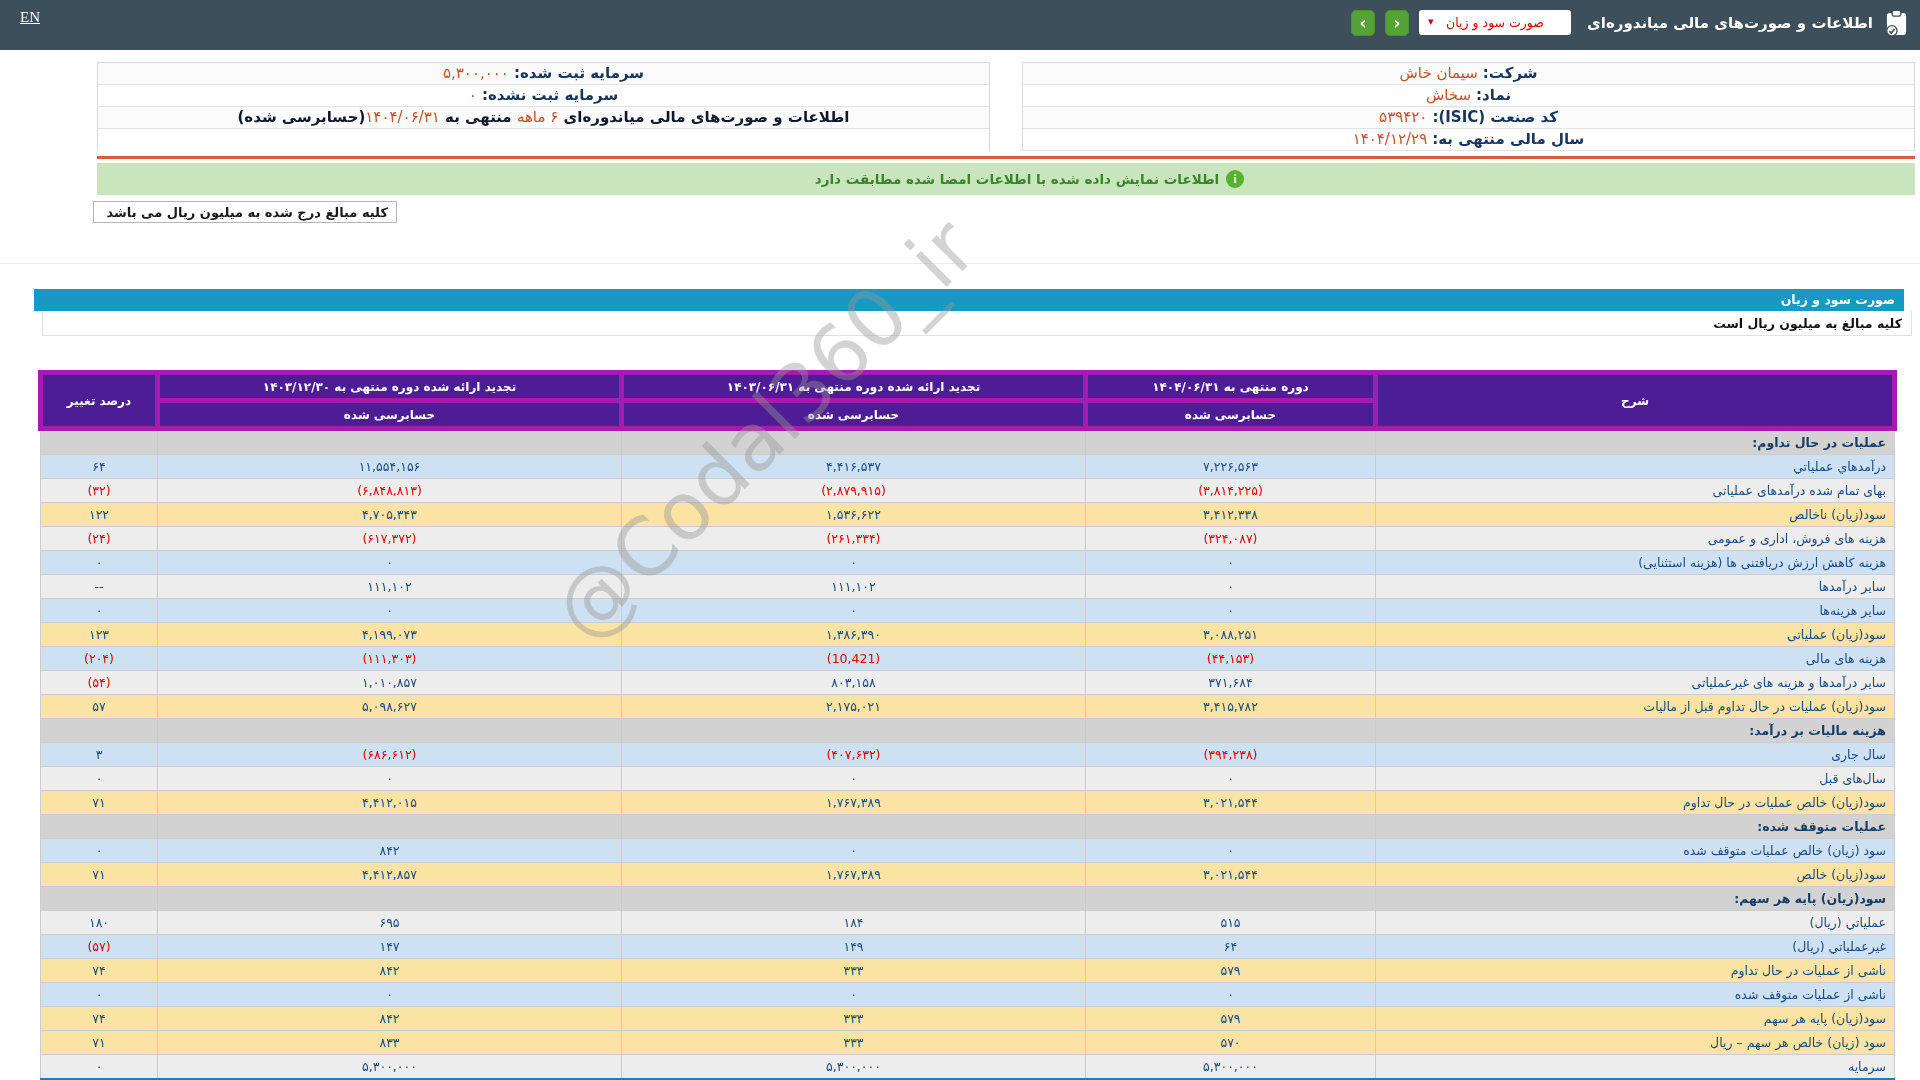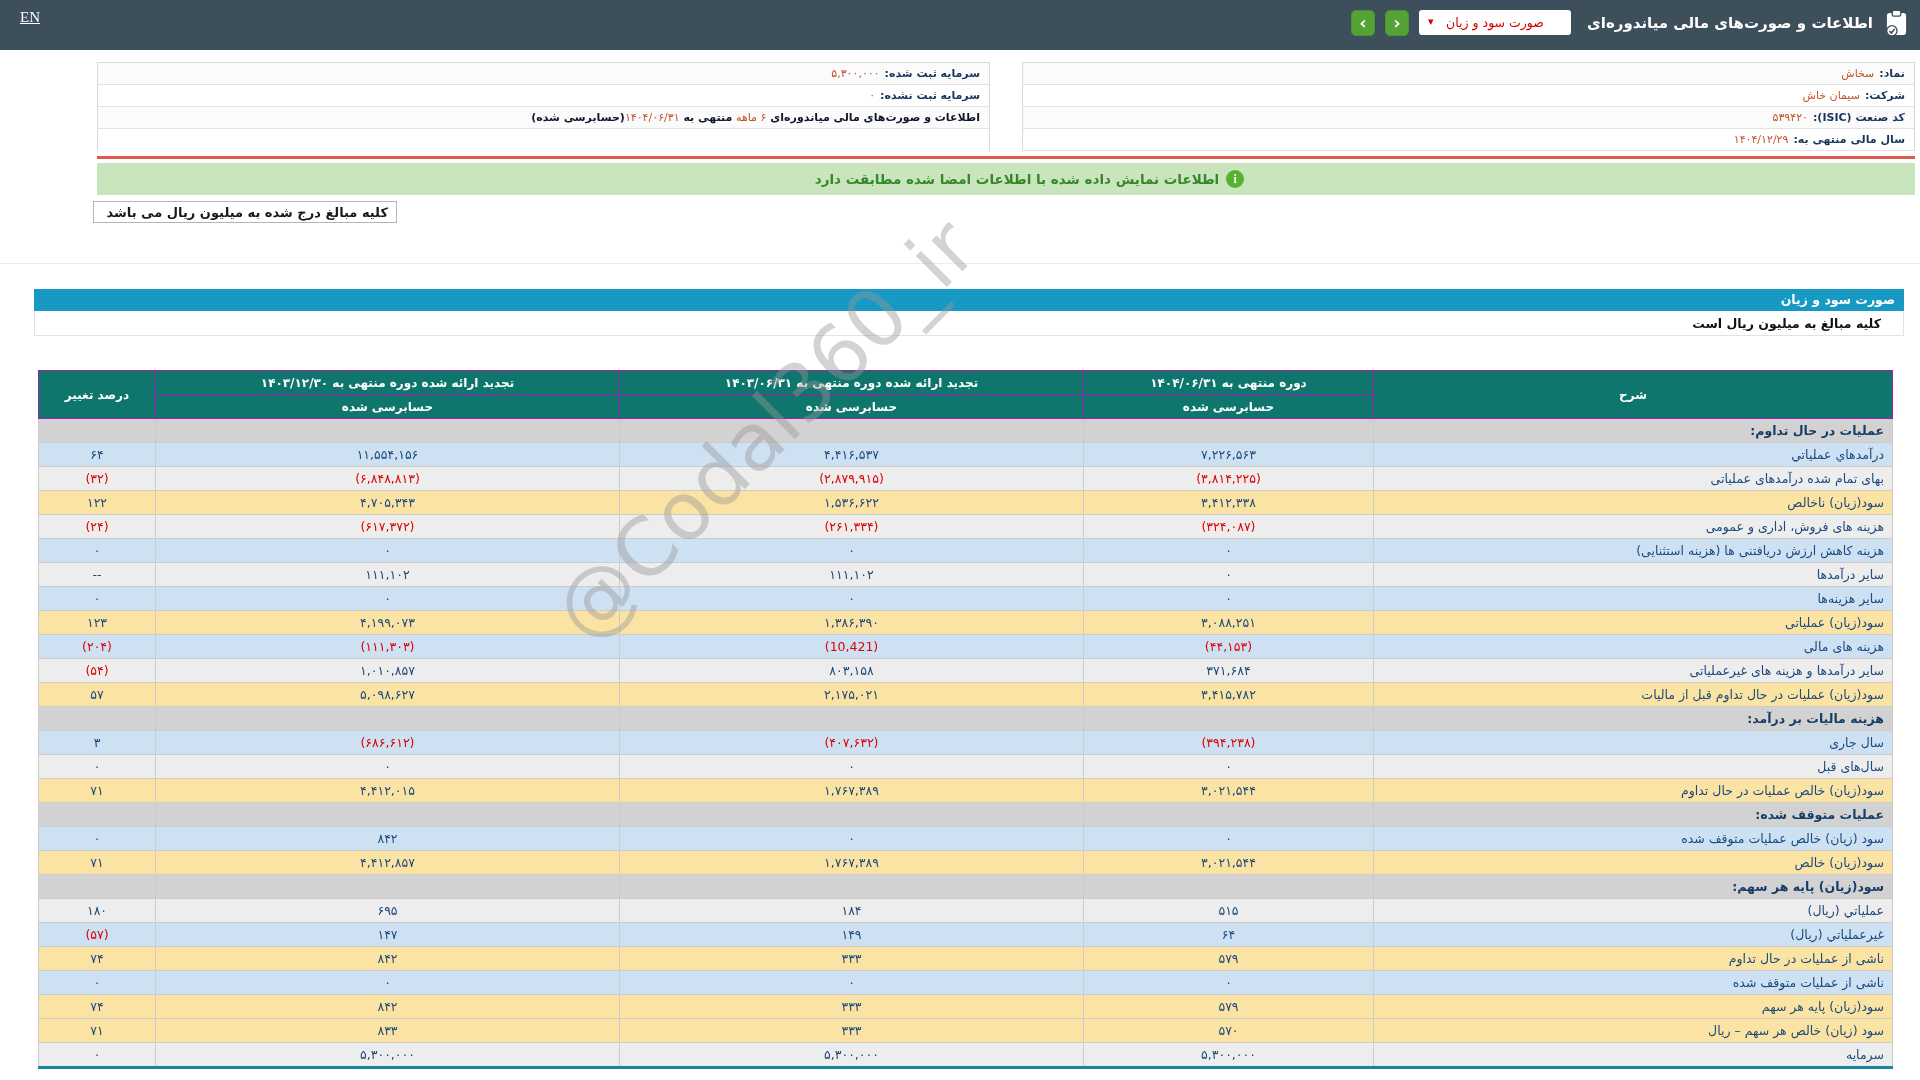--- a/index.html
+++ b/index.html
@@ -20,21 +20,21 @@
   .dropdown .dd-value{color:#d40000;font-size:12.5px;}
   .dropdown .dd-caret{position:absolute;left:9px;top:5px;color:#d40000;font-size:11px;}
   .topbar-title{color:#fff;font-size:15px;font-weight:bold;margin-right:12px;direction:rtl;}
   .clip-icon{width:23px;height:28px;}
 
   
   .info-wrap{position:absolute;left:97px;top:62px;width:1818px;display:flex;direction:ltr;}
   .info-half{width:893px;border:1px solid #d8d8d8;border-bottom:none;background:#fff;}
   .info-half.gap{margin-right:32px;}
   .info-row{height:21px;line-height:21px;border-bottom:1px solid #e3e3e3;direction:rtl;
-            text-align:right;padding:0 9px;font-size:11px;white-space:nowrap;overflow:hidden;}
+            text-align:center;padding:0 9px;font-size:15px;white-space:nowrap;overflow:hidden;}
   .info-row:nth-child(odd){background:#fbfbfb;}
   .info-row .lbl{color:#17365d;font-weight:600;}
   .info-row .val{color:#c0522a;margin-right:5px;}
   .info-row .seg{color:#0f172a;font-weight:700;}
   .info-row .seg.accent{color:#c0522a;font-weight:400;}
 
   .red-line{position:absolute;left:97px;top:156px;width:1818px;height:3px;background:#e0584c;}
   .green-bar{position:absolute;left:97px;top:163px;width:1818px;height:32px;background:#c8e5bd;
              display:flex;align-items:center;justify-content:center;direction:rtl;}
   .green-bar .txt{color:#368727;font-size:13.5px;font-weight:600;margin-right:7px;margin-left:47px;}
@@ -45,31 +45,31 @@
   .units-box{position:absolute;left:93px;top:201px;width:304px;height:22px;line-height:22px;
              border:1px solid #b5b5b5;background:#fff;direction:rtl;text-align:right;
              padding:0 8px;box-sizing:border-box;font-size:13px;font-weight:600;color:#1a1a1a;}
 
   .page-divider{position:absolute;left:0;top:263px;width:1920px;height:1px;background:#ececec;}
 
   
   .stmt-titlebar{position:absolute;left:34px;top:289px;width:1870px;height:22px;background:#1899c4;
                  color:#fff;font-weight:bold;font-size:12.5px;line-height:22px;direction:rtl;
                  text-align:right;padding:0 9px;box-sizing:border-box;}
-  .stmt-units{position:absolute;left:34px;top:311px;width:1870px;height:25px;line-height:25px;
+  .stmt-units{position:absolute;left:42px;top:311px;width:1870px;height:25px;line-height:25px;
               background:#fff;border:1px solid #e2e2e2;border-top:none;direction:rtl;
-              text-align:right;padding:0 22px;box-sizing:border-box;font-size:12.5px;
+              text-align:right;padding:0 9px;box-sizing:border-box;font-size:12.5px;
               font-weight:bold;color:#111;}
 
   
   .tbl-wrap{position:absolute;left:38px;top:370px;width:1854px;}
   table.stmt{border-collapse:collapse;width:1854px;direction:rtl;table-layout:fixed;
              border-bottom:3px solid #17869e;}
-  table.stmt th{background:#0f766e;color:#fff;font-size:12px;font-weight:bold;height:23px;
-                border:1px solid #a21caf;padding:0 4px;text-align:center;}
+  table.stmt th{background:#4c1d95;color:#fff;font-size:12px;font-weight:bold;height:23px;
+                border:5px solid #a21caf;padding:0 4px;text-align:center;}
   table.stmt td{height:23px;border:1px solid #cccccc;font-size:12.5px;padding:0 8px;
                 color:#1a4a7e;white-space:nowrap;overflow:hidden;}
   table.stmt td.desc{text-align:right;}
   table.stmt td.num{text-align:center;}
   table.stmt td.neg{color:#e00000;}
   tr.r-blue td{background:#cde1f3;}
   tr.r-white td{background:#ededed;}
   tr.r-yellow td{background:#fbe3a3;}
   tr.section td{background:#d2d2d2;color:#163d66;font-weight:bold;}
 
@@ -100,22 +100,22 @@
   </div>
 </div>
 
 <div class="info-wrap">
   <div class="info-half gap">
       <div class="info-row"><span class="lbl">سرمایه ثبت شده:</span><span class="val">۵,۳۰۰,۰۰۰</span></div>
       <div class="info-row"><span class="lbl">سرمایه ثبت نشده:</span><span class="val">۰</span></div>
       <div class="info-row"><span class="seg">اطلاعات و صورت‌های مالی میاندوره‌ای </span><span class="seg accent">۶ ماهه</span><span class="seg"> منتهی به </span><span class="seg accent">۱۴۰۴/۰۶/۳۱</span><span class="seg">(حسابرسی شده)</span></div>
     </div>
   <div class="info-half">
+      <div class="info-row"><span class="lbl">شرکت:</span><span class="val">سیمان خاش</span></div>
       <div class="info-row"><span class="lbl">نماد:</span><span class="val">سخاش</span></div>
-      <div class="info-row"><span class="lbl">شرکت:</span><span class="val">سیمان خاش</span></div>
       <div class="info-row"><span class="lbl">کد صنعت (ISIC):</span><span class="val">۵۳۹۴۲۰</span></div>
       <div class="info-row"><span class="lbl">سال مالی منتهی به:</span><span class="val">۱۴۰۴/۱۲/۲۹</span></div>
     </div>
 </div>
 
 <div class="red-line"></div>
 
 <div class="green-bar">
   <div class="info-circle">i</div>
   <span class="txt">اطلاعات نمایش داده شده با اطلاعات امضا شده مطابقت دارد</span>

